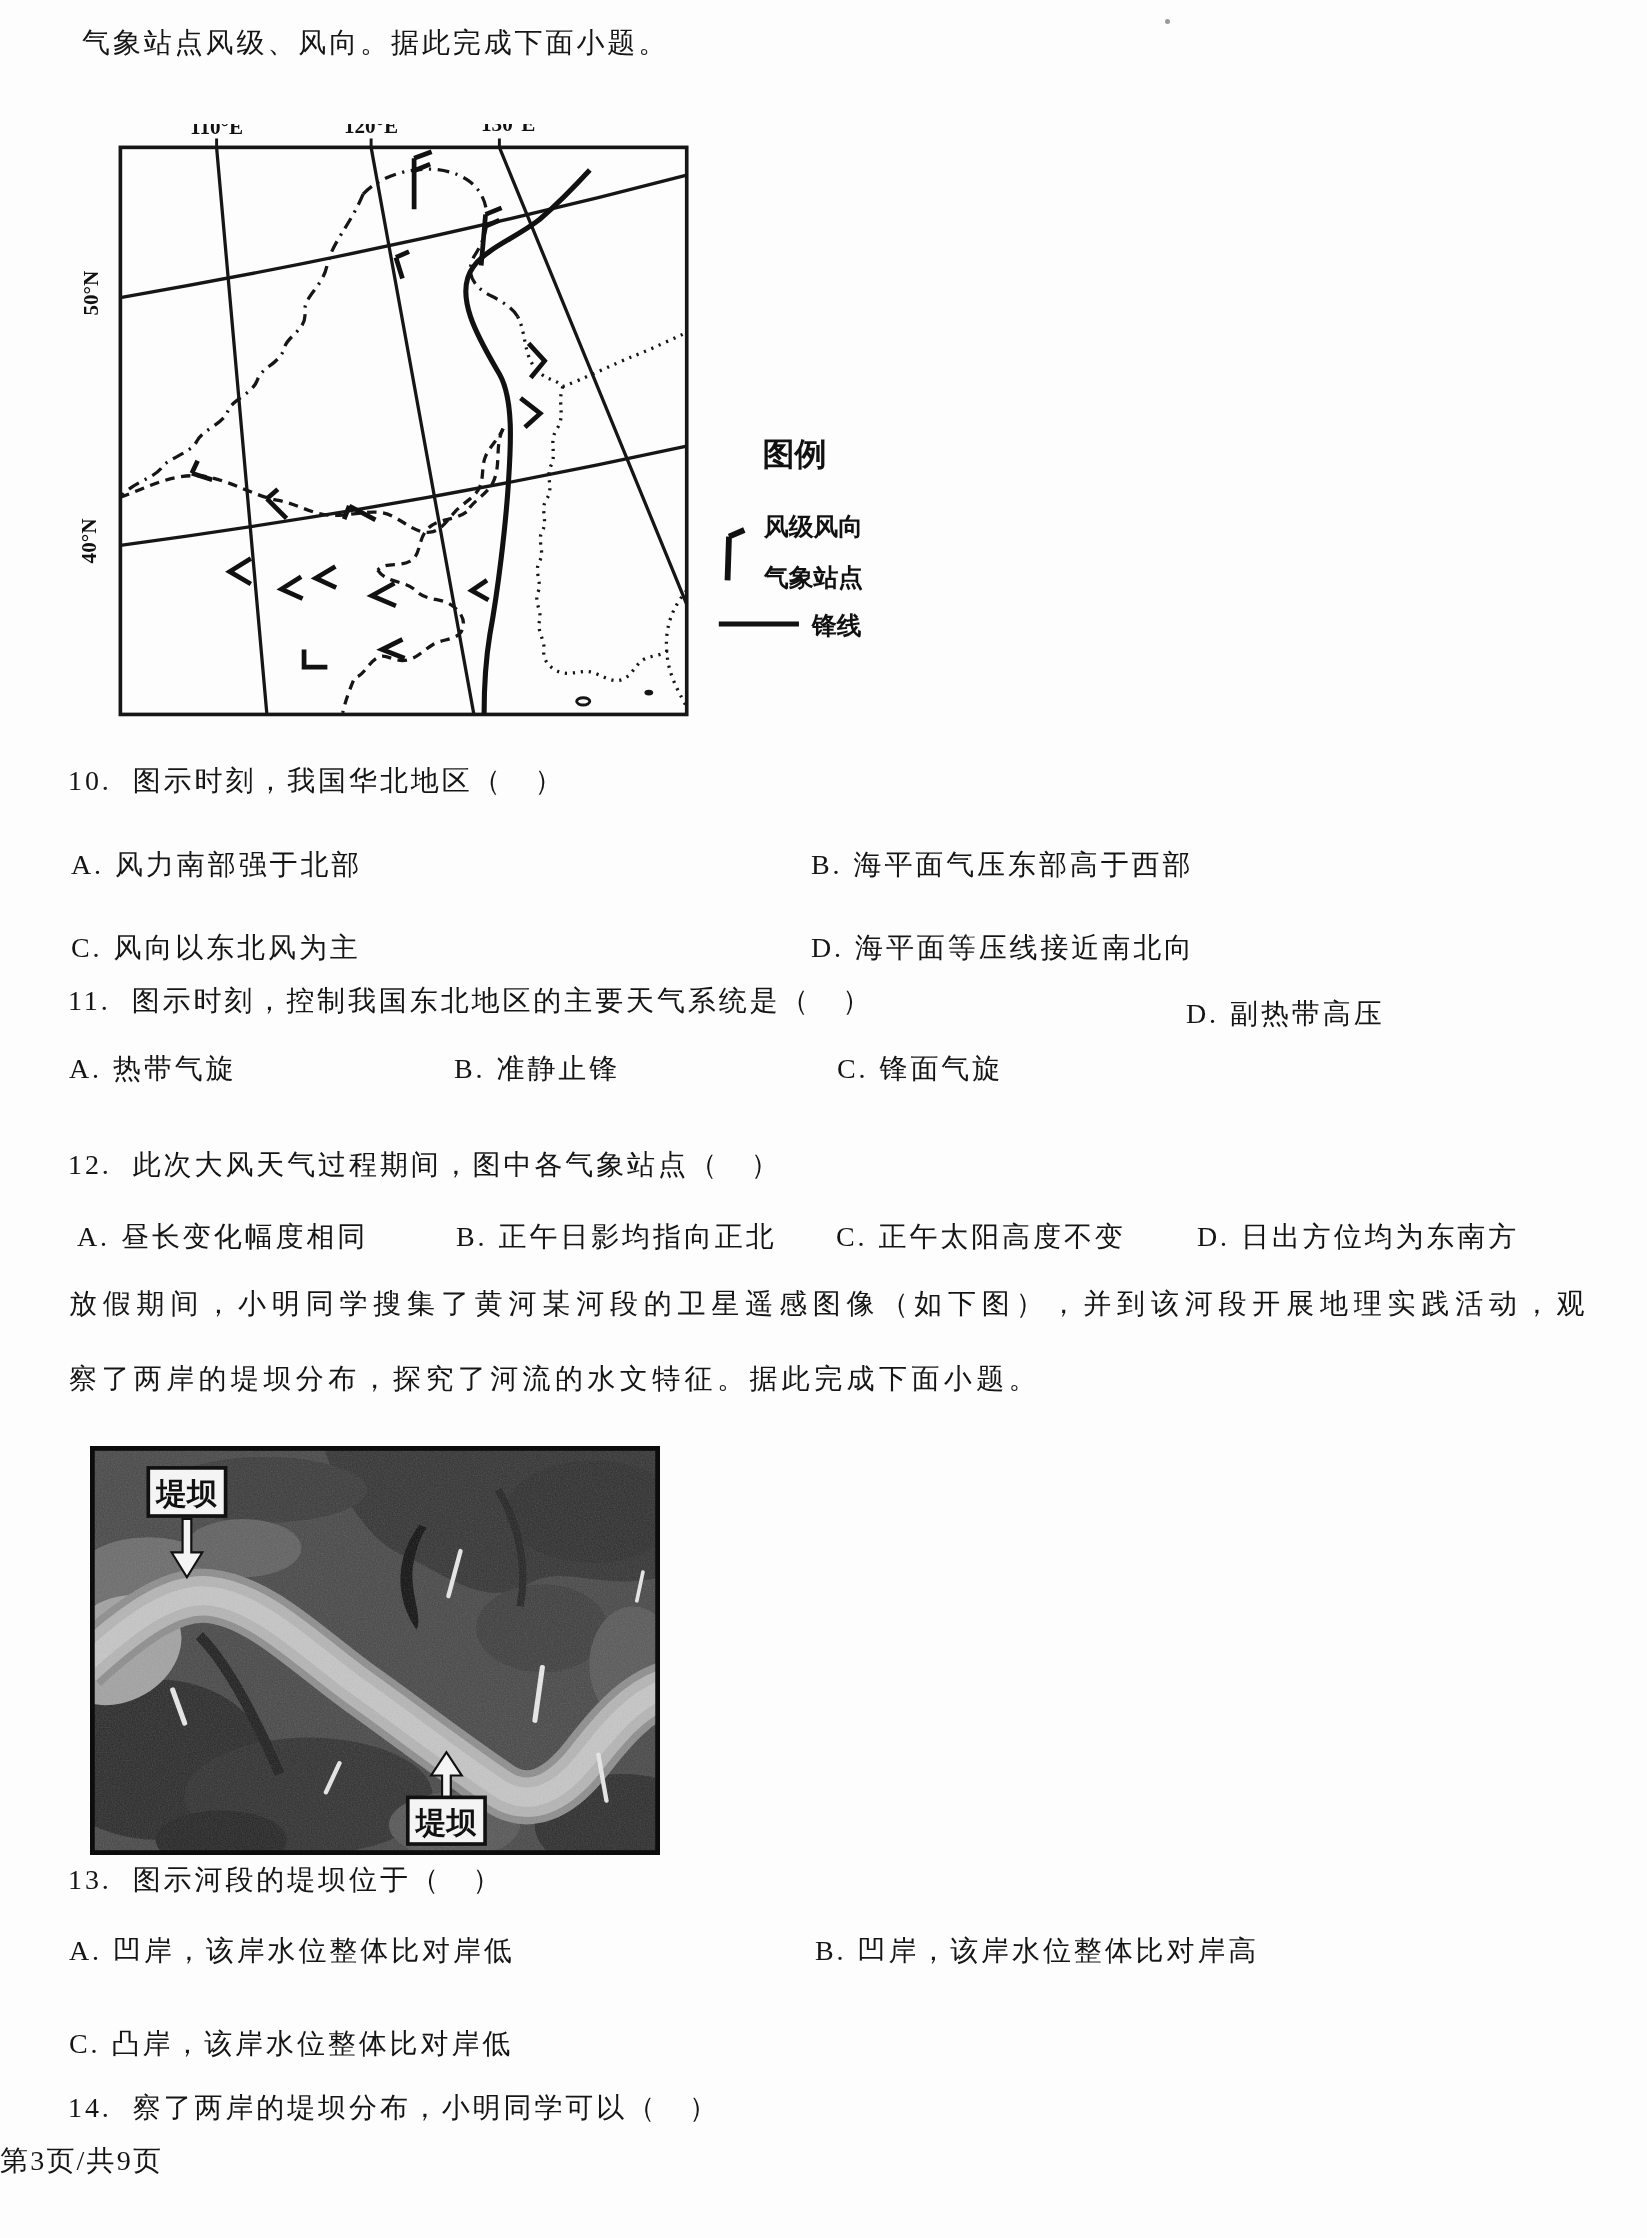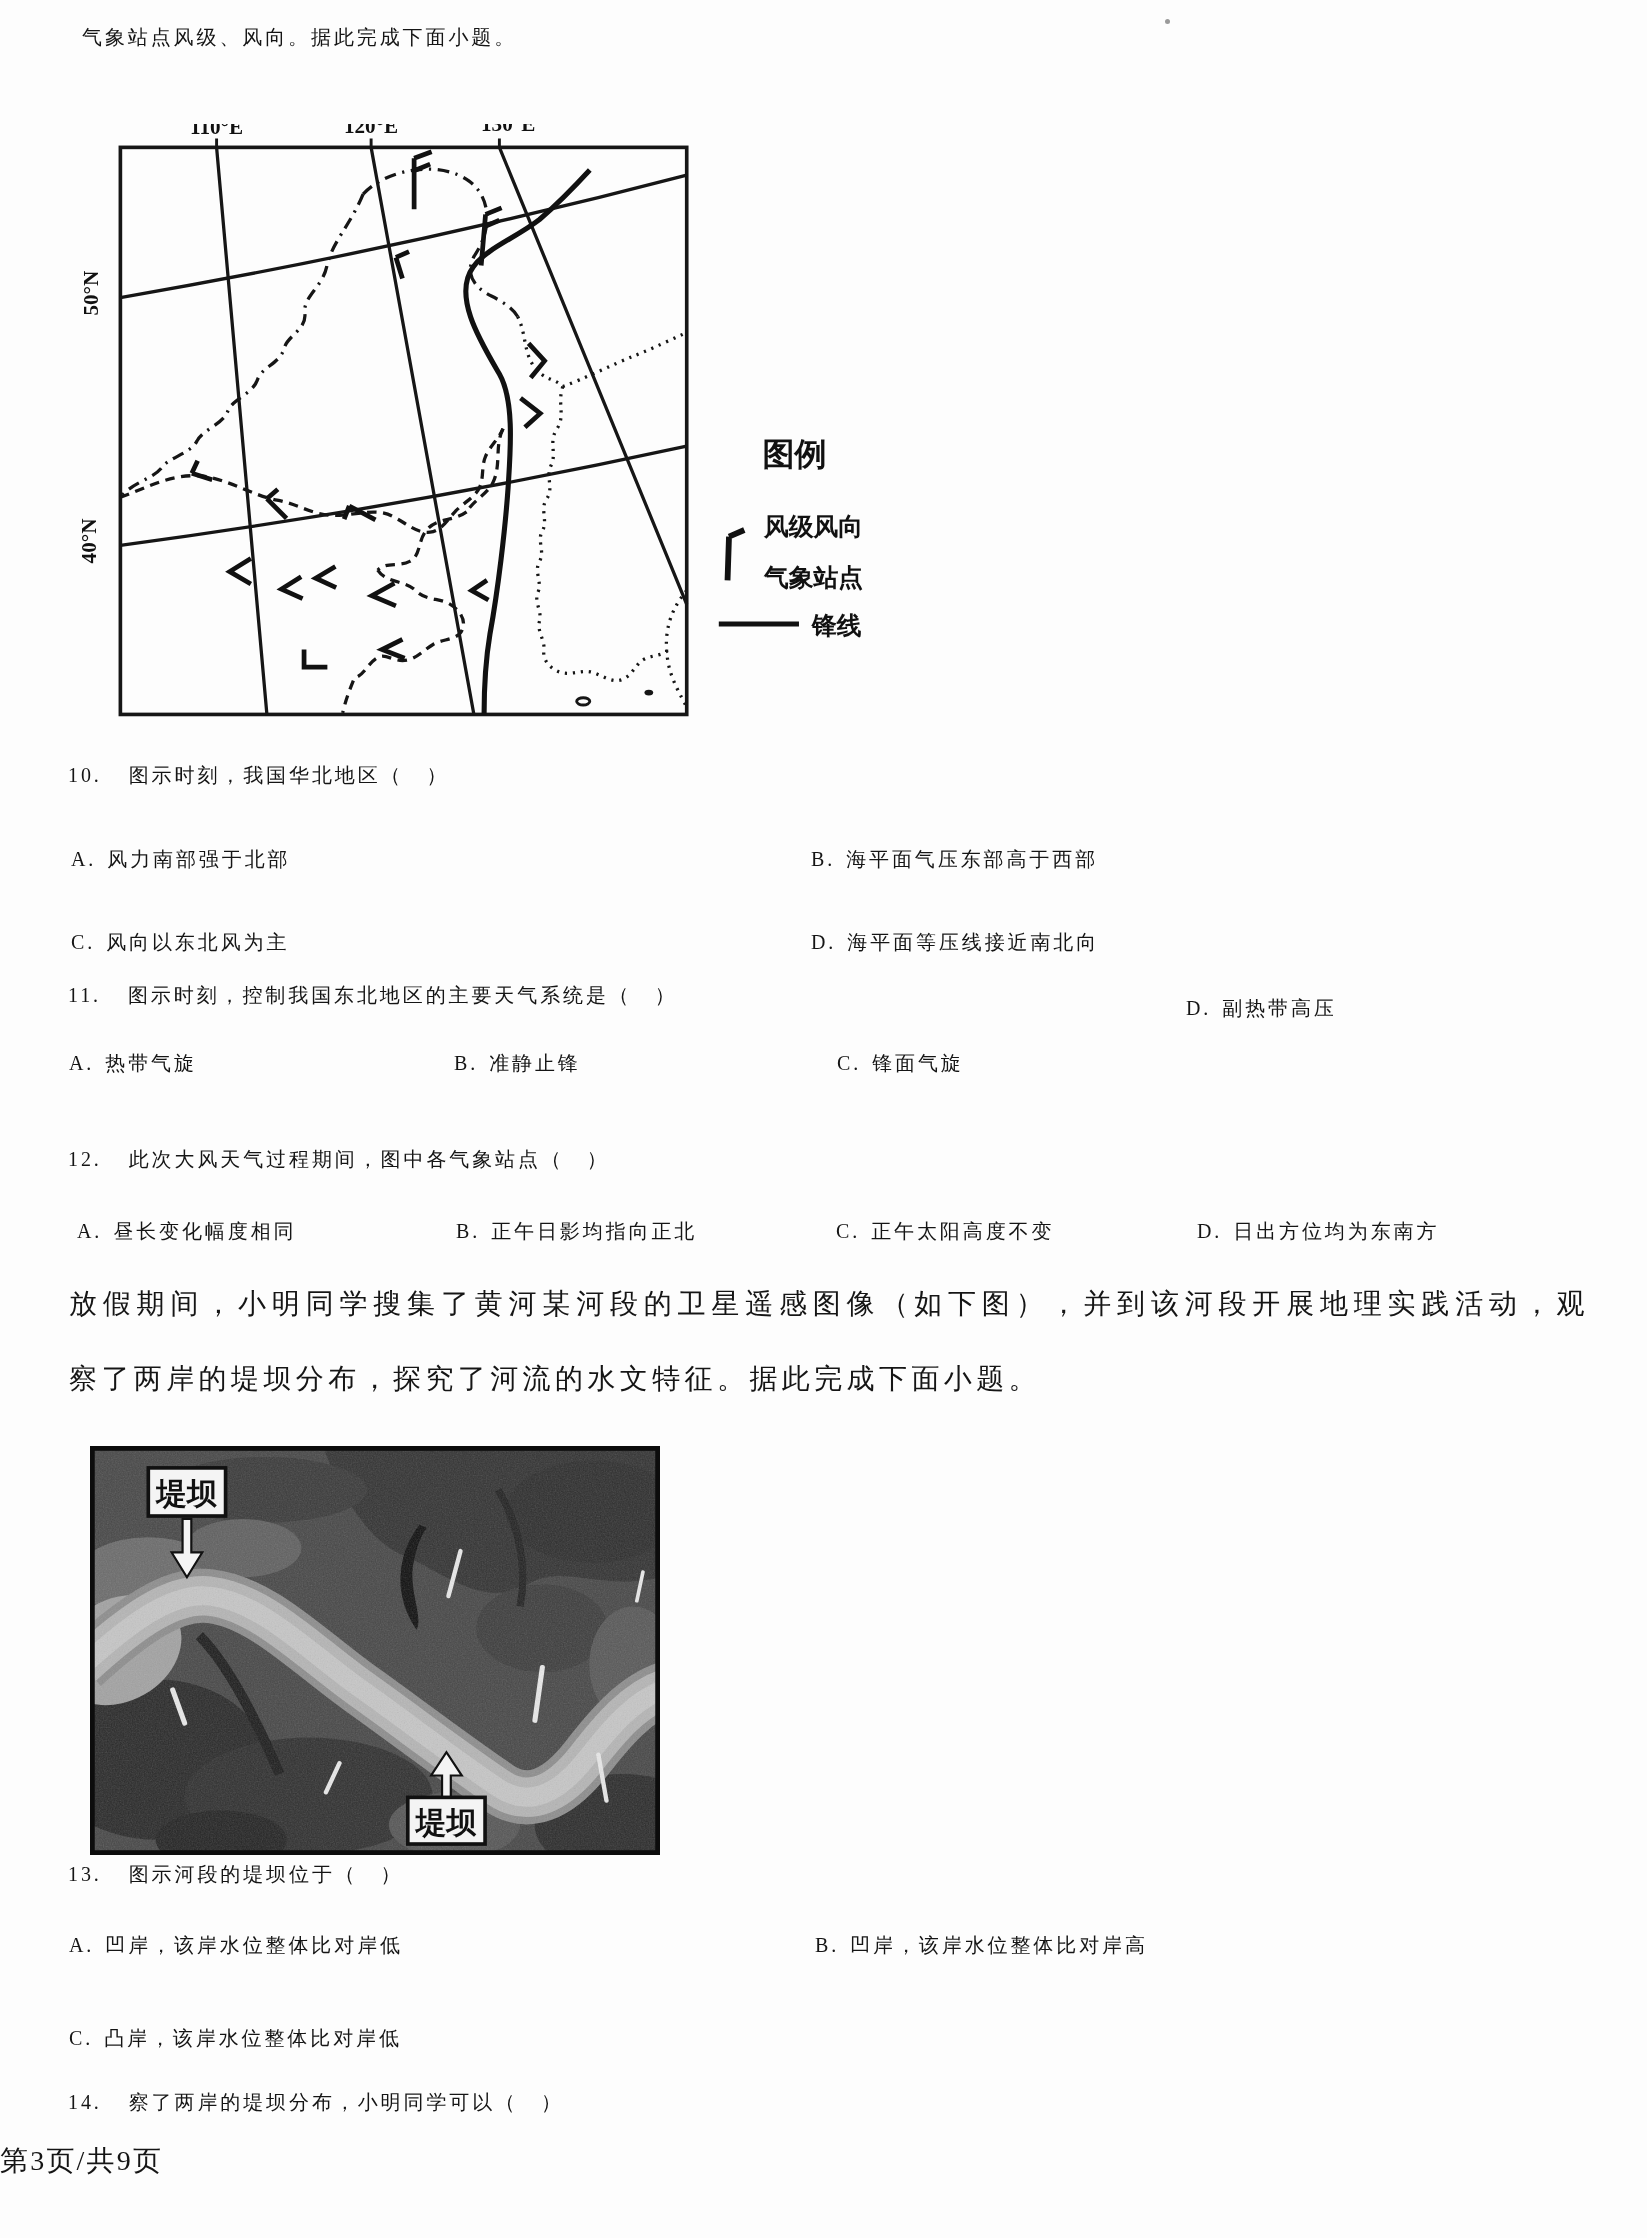--- a/index.html
+++ b/index.html
@@ -1,19 +1,19 @@
 <!DOCTYPE html>
 <html style="font-size:11.7px"><head>
 <meta charset="utf-8">
 <style>
   html,body{margin:0;padding:0;background:#e8e8e8;}
   .page{position:relative;width:1647px;height:2239px;background:#fdfdfd;overflow:hidden;
         font-family:"Liberation Serif", serif;color:#151515;}
-  .t{position:absolute;white-space:nowrap;font-size:20px;letter-spacing:2.9px;line-height:1.25;}
-  .num{margin-right:27px;}
+  .t{position:absolute;white-space:nowrap;font-size:28px;letter-spacing:2.9px;line-height:1.25;}
+  .num{margin-right:21px;}
   .key{margin-right:11px;}
   .para{position:absolute;font-size:28px;letter-spacing:4.4px;line-height:1.25;}
   .just{text-align:justify;text-align-last:justify;}
   .footer{position:absolute;left:0;width:1647px;text-align:left;font-size:28px;letter-spacing:2.2px;}
   svg text{font-family:"Liberation Serif", serif;fill:#111;}
   .speck{position:absolute;width:5.1px;height:5.1px;border-radius:50%;background:#9a9a9a;}
 </style>
 </head>
 <body>
 

